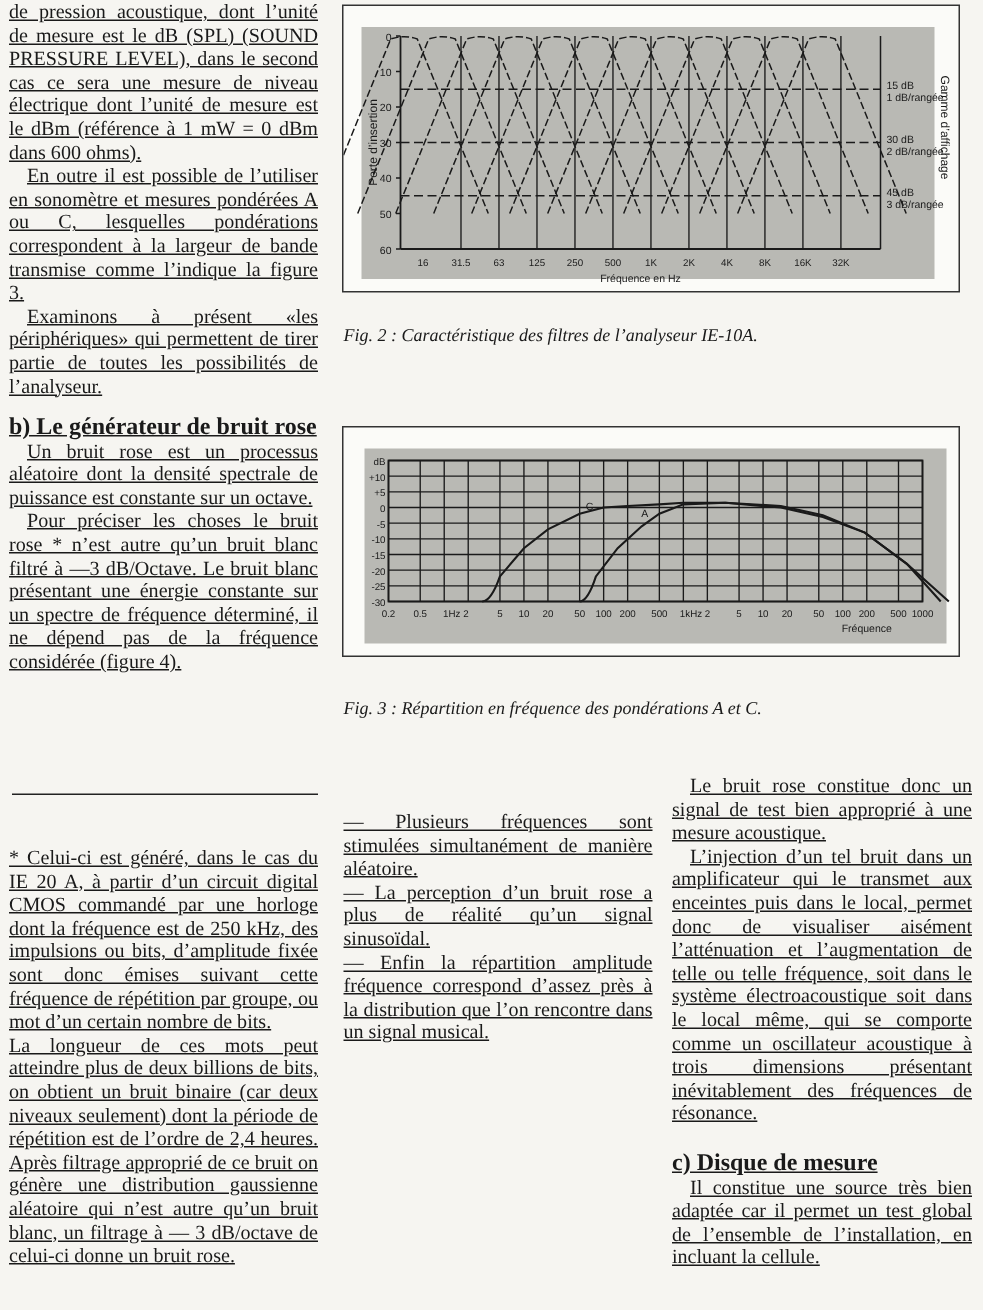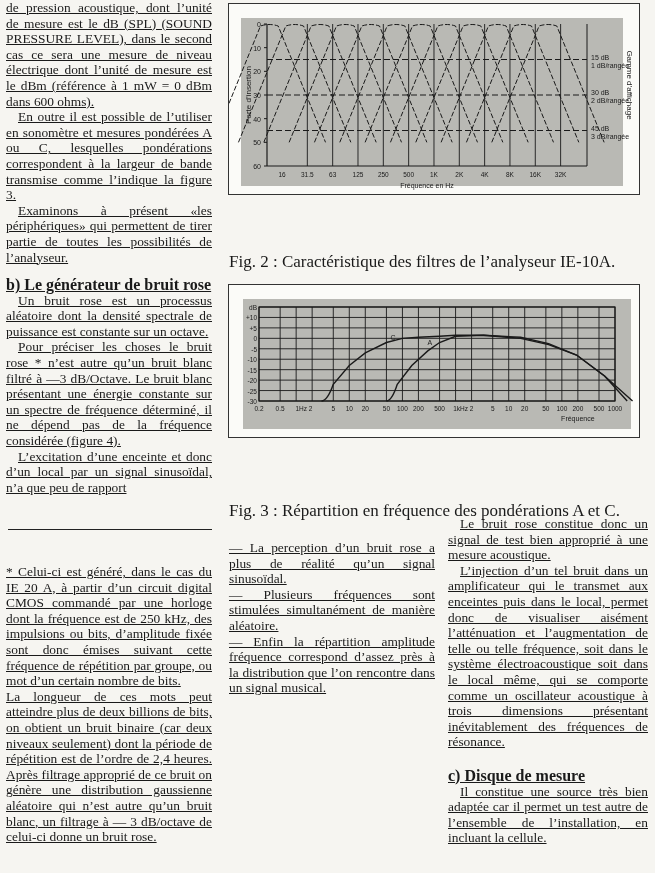--- a/index.html
+++ b/index.html
@@ -13,36 +13,35 @@
   .col p.ind { text-indent:12px; }
   .col h3 { margin:6px 0 0 0; font-size:16px; font-weight:bold; }
   #col1 { left:6px; top:0px; width:206px; }
   #col2 { left:229px; top:540px; width:206px; }
   #col3 { left:448px; top:516px; width:200px; }
   #foot { left:6px; top:564px; width:206px; }
   .rule { position:absolute; left:8px; top:529px; width:204px; height:1px; background:#222; }
   .figbox { position:absolute; border:1px solid #333; background:#fbfbf8; }
   #fig2box { left:228px; top:3px; width:410px; height:190px; }
   #fig3box { left:228px; top:284px; width:410px; height:152px; }
-  .caption { position:absolute; font-size:17px;margin-top:36px; }
+  .caption { position:absolute; font-style:italic; font-size:12px; }
   #cap2 { left:229px; top:216px; }
   #cap3 { left:229px; top:465px; }
   svg text { font-family: "Liberation Sans", "DejaVu Sans", sans-serif; }
 </style>
 </head>
 <body>
 
 <div class="col" id="col1">
   <p>de pression acoustique, dont l’unité de mesure est le dB (SPL) (SOUND PRESSURE LEVEL), dans le second cas ce sera une mesure de niveau électrique dont l’unité de mesure est le dBm (référence à 1 mW = 0 dBm dans 600 ohms).</p>
   <p class="ind">En outre il est possible de l’utiliser en sonomètre et mesures pondérées A ou C, lesquelles pondérations correspondent à la largeur de bande transmise comme l’indique la figure 3.</p>
   <p class="ind">Examinons à présent «les périphériques» qui permettent de tirer partie de toutes les possibilités de l’analyseur.</p>
   <h3 style="margin-top:12px">b) Le générateur de bruit rose</h3>
   <p class="ind">Un bruit rose est un processus aléatoire dont la densité spectrale de puissance est constante sur un octave.</p>
   <p class="ind">Pour préciser les choses le bruit rose * n’est autre qu’un bruit blanc filtré à —3 dB/Octave. Le bruit blanc présentant une énergie constante sur un spectre de fréquence déterminé, il ne dépend pas de la fréquence considérée (figure 4).</p>
-  <p class="ind">L’excitation d’une enceinte et donc d’un local par un signal sinusoïdal, n’a que peu de rapport</p>
 </div>
 <div class="rule"></div>
 <div class="col" id="foot">
   <p>* Celui-ci est généré, dans le cas du IE 20 A, à partir d’un circuit digital CMOS commandé par une horloge dont la fréquence est de 250 kHz, des impulsions ou bits, d’amplitude fixée sont donc émises suivant cette fréquence de répétition par groupe, ou mot d’un certain nombre de bits.</p>
   <p>La longueur de ces mots peut atteindre plus de deux billions de bits, on obtient un bruit binaire (car deux niveaux seulement) dont la période de répétition est de l’ordre de 2,4 heures. Après filtrage approprié de ce bruit on génère une distribution gaussienne aléatoire qui n’est autre qu’un bruit blanc, un filtrage à — 3 dB/octave de celui-ci donne un bruit rose.</p>
 </div>
 
 <div class="figbox" id="fig2box">
   <svg id="fig2" width="410" height="190">
       <rect x="12" y="14" width="382" height="168" fill="#b9b9b4"></rect>
@@ -181,23 +180,23 @@
       <text x="348.8549879485113" y="136" font-size="7" text-anchor="middle" fill="#1a1a1a">Fréquence</text>
       <path d="M92.50042737209145,116 Q98.39522573753442,116 104.29002410297738,99.28888888888889 Q112.28876707294232,89.88888888888889 120.28751004290726,80.48888888888888 Q128.28625301287218,74.22222222222221 136.2849959828371,67.95555555555555 Q146.85875903861654,62.733333333333334 157.43252209439595,57.51111111111111 Q165.43126506436087,55.42222222222222 173.4300080343258,53.33333333333333 Q181.42875100429072,52.81111111111111 189.42749397425564,52.28888888888889 Q200.00125703003508,51.766666666666666 210.57502008581451,51.24444444444444 Q218.5737630557794,50.72222222222222 226.57250602574433,50.2 Q240.57030622318297,50.2 254.5681064206216,50.2 Q273.0721917682356,51.766666666666666 291.57627711584956,53.33333333333333 Q305.57407731328817,56.46666666666667 319.57187751072684,59.6 Q333.56967770816544,64.82222222222222 347.56747790560405,70.04444444444444 Q361.5652781030427,80.48888888888888 375.5630783004813,90.93333333333332 Q386.8642711878623,103.46666666666667 398.1654640752432,116" fill="none" stroke="#1a1a1a" stroke-width="1.4"></path>
       <text x="161.4300080343258" y="55.33333333333333" font-size="7" fill="#1a1a1a">C</text>
       <path d="M157.43252209439595,116 Q162.85624497854639,116 168.27996786269682,99.28888888888889 Q175.53395263884778,89.88888888888889 182.7879374149987,80.48888888888888 Q190.78668038496363,73.17777777777778 198.78542335492855,65.86666666666667 Q204.68022172037155,61.6888888888889 210.57502008581451,57.51111111111111 Q218.5737630557794,54.37777777777778 226.57250602574433,51.24444444444444 Q240.57030622318297,50.72222222222222 254.5681064206216,50.2 Q273.0721917682356,51.24444444444445 291.57627711584956,52.28888888888889 Q305.57407731328817,55.422222222222224 319.57187751072684,58.55555555555556 Q333.56967770816544,64.3 347.56747790560405,70.04444444444444 Q361.5652781030427,80.48888888888888 375.5630783004813,90.93333333333332 Q389.56087849791993,103.46666666666667 403.5586786953586,116" fill="none" stroke="#1a1a1a" stroke-width="1.4"></path>
       <text x="198.57502008581451" y="59.51111111111111" font-size="7" fill="#1a1a1a">A</text>
     </svg>
 </div>
 <div class="caption" id="cap3">Fig. 3 : Répartition en fréquence des pondérations A et C.</div>
 
 <div class="col" id="col2">
+  <p>— Plusieurs fréquences sont stimulées simultanément de manière aléatoire.</p>
   <p>— La perception d’un bruit rose a plus de réalité qu’un signal sinusoïdal.</p>
-  <p>— Plusieurs fréquences sont stimulées simultanément de manière aléatoire.</p>
   <p>— Enfin la répartition amplitude fréquence correspond d’assez près à la distribution que l’on rencontre dans un signal musical.</p>
 </div>
 
 <div class="col" id="col3">
   <p class="ind">Le bruit rose constitue donc un signal de test bien approprié à une mesure acoustique.</p>
   <p class="ind">L’injection d’un tel bruit dans un amplificateur qui le transmet aux enceintes puis dans le local, permet donc de visualiser aisément l’atténuation et l’augmentation de telle ou telle fréquence, soit dans le système électroacoustique soit dans le local même, qui se comporte comme un oscillateur acoustique à trois dimensions présentant inévitablement des fréquences de résonance.</p>
   <h3 style="margin-top:18px">c) Disque de mesure</h3>
-  <p class="ind">Il constitue une source très bien adaptée car il permet un test autre de l’ensemble de l’installation, en incluant la cellule.</p>
+  <p class="ind">Il constitue une source très bien adaptée car il permet un test global de l’ensemble de l’installation, en incluant la cellule.</p>
 </div>
 
 </body></html>

